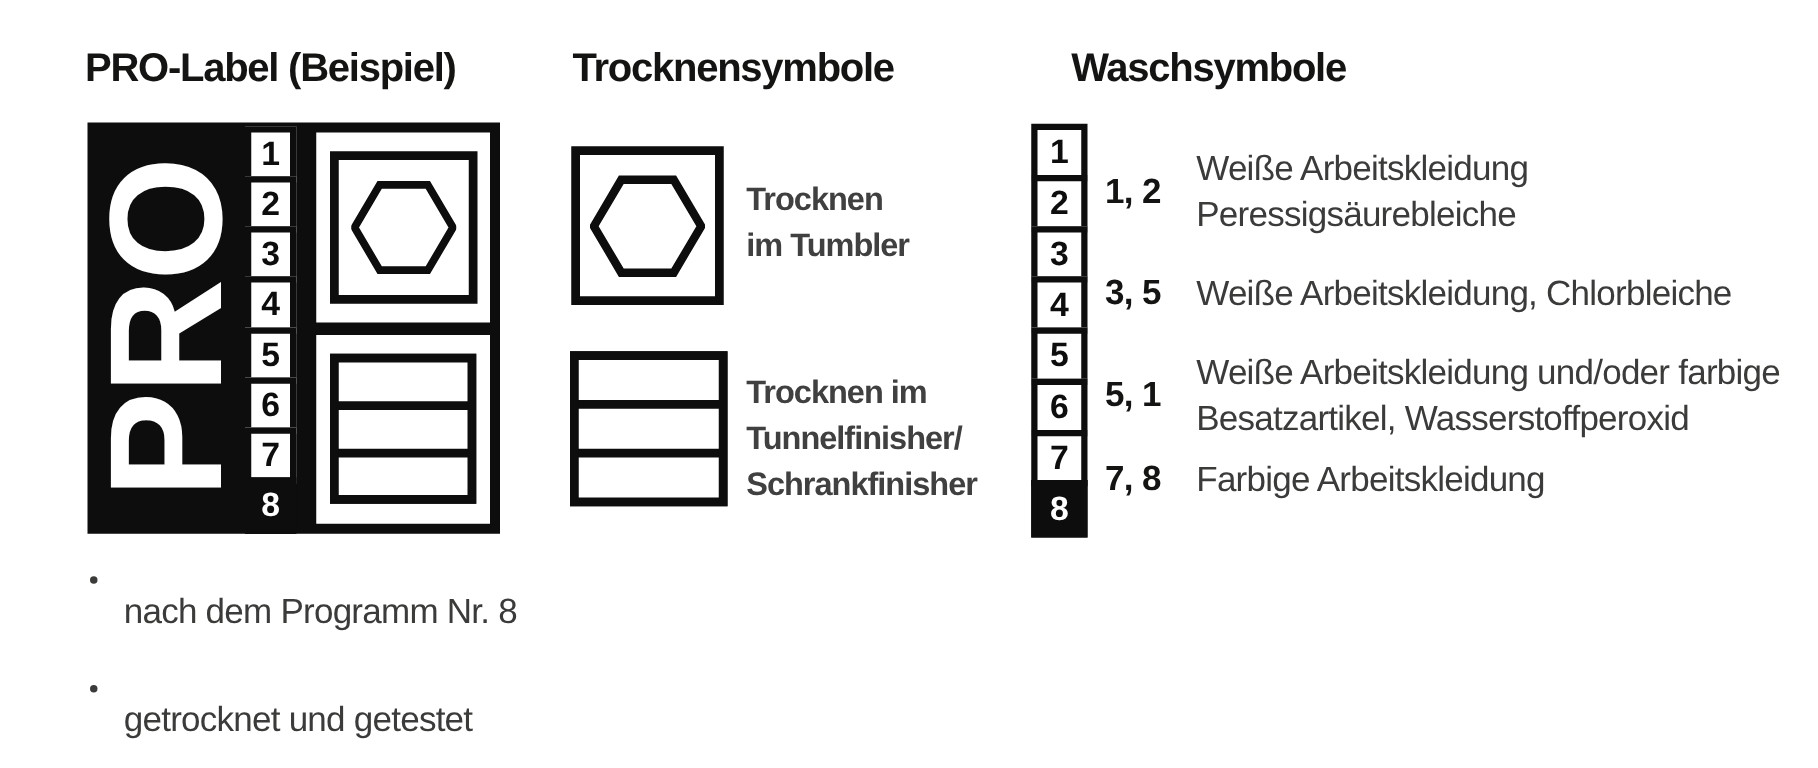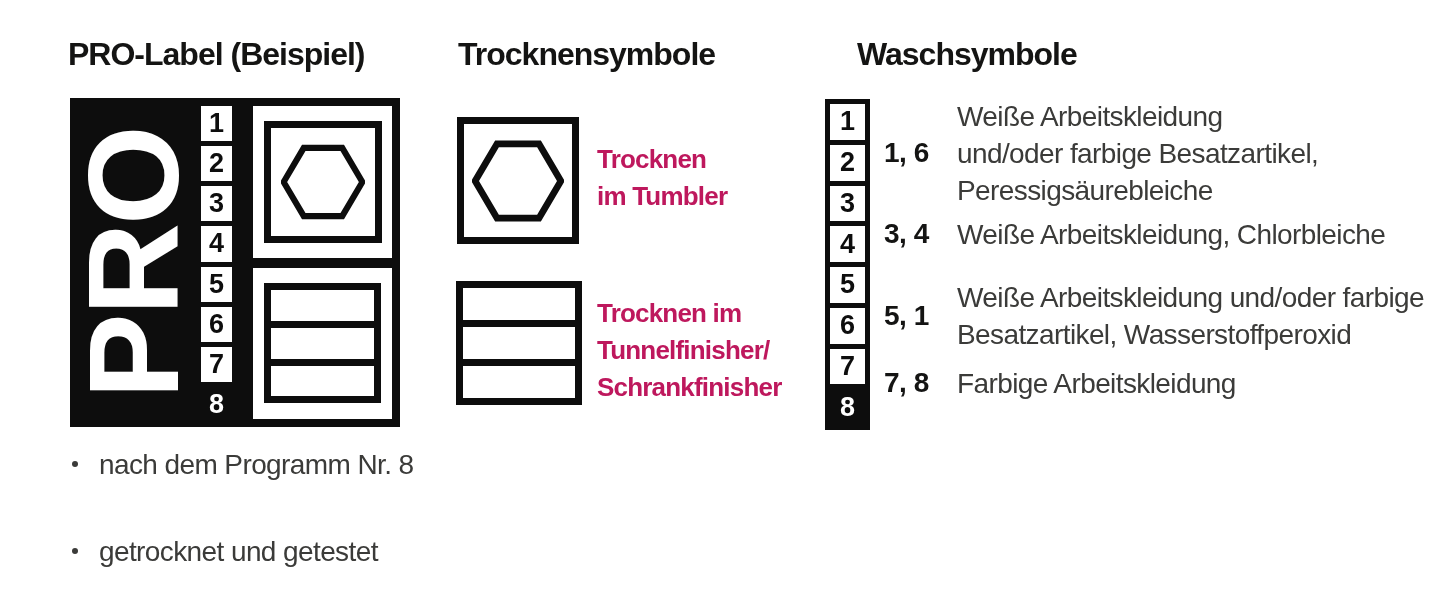--- a/index.html
+++ b/index.html
@@ -54,42 +54,42 @@
   .pro-stripes{width:117px;height:120px;}
   
   .sym-square{
     position:absolute;left:457px;top:117px;width:108px;height:113px;
     border:7px solid #0d0d0d;background:#ffffff;
     display:flex;align-items:center;justify-content:center;
   }
   .sym-stripes{position:absolute;left:456px;top:281px;width:126px;height:124px;}
   .cap{
     position:absolute;font-weight:bold;font-size:26px;line-height:37px;
-    letter-spacing:-0.8px;color:#be185d;white-space:nowrap;
+    letter-spacing:-0.8px;color:#404040;white-space:nowrap;
   }
   
   .wash-numcol{left:825px;top:99px;width:45px;height:331px;}
   .wrow{position:absolute;left:884px;display:flex;align-items:center;}
   .pair{
     width:73px;flex:0 0 73px;font-weight:bold;font-size:28px;
     letter-spacing:-0.5px;color:#141413;white-space:nowrap;
   }
   .desc{
     font-size:28px;line-height:37px;letter-spacing:-0.6px;
     color:#3b3b39;white-space:nowrap;
   }
   
   .note{position:absolute;left:68px;display:flex;align-items:flex-start;}
   .dot{
     width:6px;height:6px;border-radius:50%;background:#3b3b39;
     margin:14px 21px 0 4px;flex:0 0 6px;
   }
   .ntext{
     font-size:28px;line-height:36px;letter-spacing:-0.6px;
-    color:#3b3b39;white-space:nowrap;
+    color:#3b3b39;white-space:nowrap;margin-top:24px;
   }
   svg{display:block;}
 </style>
 </head>
 <body>
 
 <div class="canvas">
 
   <div class="h" style="left:68px;top:36px">PRO-Label (Beispiel)</div>
   <div class="h" style="left:458px;top:36px">Trocknensymbole</div>
@@ -153,30 +153,29 @@
     <div class="ncell">2</div>
     <div class="ncell">3</div>
     <div class="ncell">4</div>
     <div class="ncell">5</div>
     <div class="ncell">6</div>
     <div class="ncell">7</div>
     <div class="ncell dark">8</div>
   </div>
 
   <div class="wrow" style="top:97px;height:112px">
-    <div class="pair">1, 6</div>
+    <div class="pair">1, 2</div>
     <div class="desc">
       <div>Weiße Arbeitskleidung</div>
-      <div>und/oder farbige Besatzartikel,</div>
       <div>Peressigsäurebleiche</div>
     </div>
   </div>
 
   <div class="wrow" style="top:215px;height:38px">
-    <div class="pair">3, 4</div>
+    <div class="pair">3, 5</div>
     <div class="desc">
       <div>Weiße Arbeitskleidung, Chlorbleiche</div>
     </div>
   </div>
 
   <div class="wrow" style="top:278px;height:76px">
     <div class="pair">5, 1</div>
     <div class="desc">
       <div>Weiße Arbeitskleidung und/oder farbige</div>
       <div>Besatzartikel, Wasserstoffperoxid</div>

